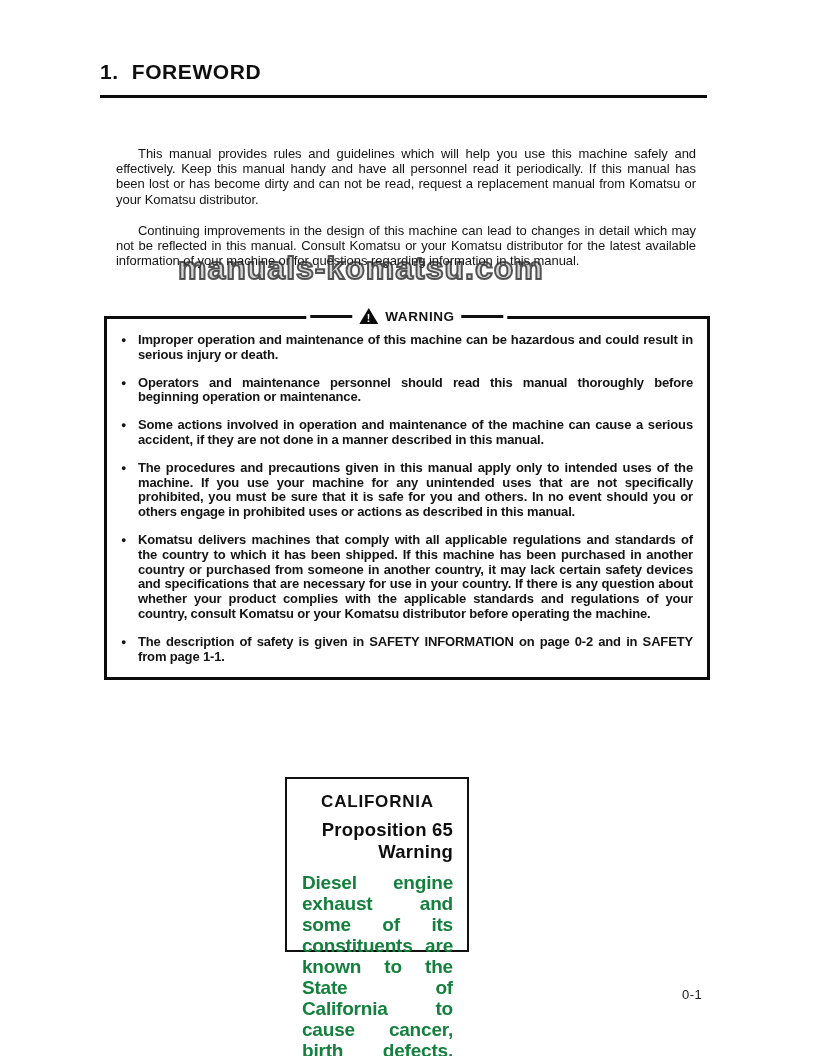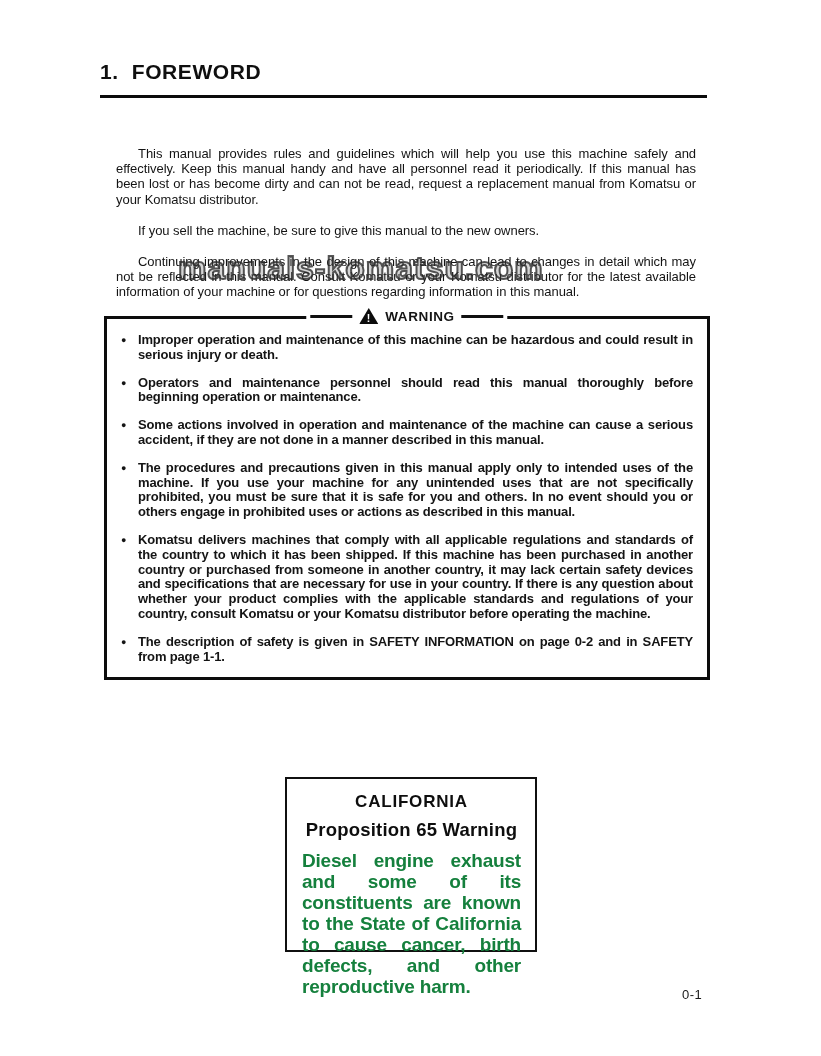--- a/index.html
+++ b/index.html
@@ -71,32 +71,32 @@
     flex:none;width:17px;
     font-size:9px;line-height:14.8px;
     padding-left:2px;
   }
   .bullet .bullet-text{
     flex:1;text-align:justify;letter-spacing:-0.15px;
   }
 
   
   .ca-box{
-    position:absolute;left:285px;top:777px;width:252px;height:175px;
+    position:absolute;left:285px;top:777px;width:184px;height:175px;
     border:2.5px solid #101010;
     box-sizing:border-box;
     padding:8px 14px 0 15px;
     background:#ffffff;
   }
   .ca-title{
     text-align:center;font-size:17px;font-weight:bold;letter-spacing:0.8px;
     margin-top:5px;color:#0e0e0e;
   }
   .ca-subtitle{
-    text-align:center;font-size:18.5px;font-weight:bold;letter-spacing:0.2px;
+    text-align:right;font-size:18.5px;font-weight:bold;letter-spacing:0.2px;
     margin-top:7px;color:#0e0e0e;
   }
   .ca-body{
     margin:9px 0 0 0;
     font-size:19px;font-weight:bold;line-height:21px;
     text-align:justify;letter-spacing:-0.2px;color:#15803d;
   }
 
   
   .page-number{
@@ -108,21 +108,20 @@
 <body>
 
 <div class="page">
 
   <div class="heading">
     <span class="h-num">1.</span><span class="h-text">FOREWORD</span>
   </div>
 
   <div class="body-copy">
     <p>This manual provides rules and guidelines which will help you use this machine safely and effectively. Keep this manual handy and have all personnel read it periodically. If this manual has been lost or has become dirty and can not be read, request a replacement manual from Komatsu or your Komatsu distributor.</p>
-    <p>If you sell the machine, be sure to give this manual to the new owners.</p>
     <p>Continuing improvements in the design of this machine can lead to changes in detail which may not be reflected in this manual. Consult Komatsu or your Komatsu distributor for the latest available information of your machine or for questions regarding information in this manual.</p>
   </div>
 
   <div class="watermark">manuals-komatsu.com</div>
 
   <div class="warning-box">
     <div class="warning-label">
       <span class="label-rule"></span>
       <svg class="warning-tri" width="19" height="16" viewBox="0 0 19 16">
         <path d="M9.5 0 L19 16 L0 16 Z" fill="#0c0c0c"></path>

